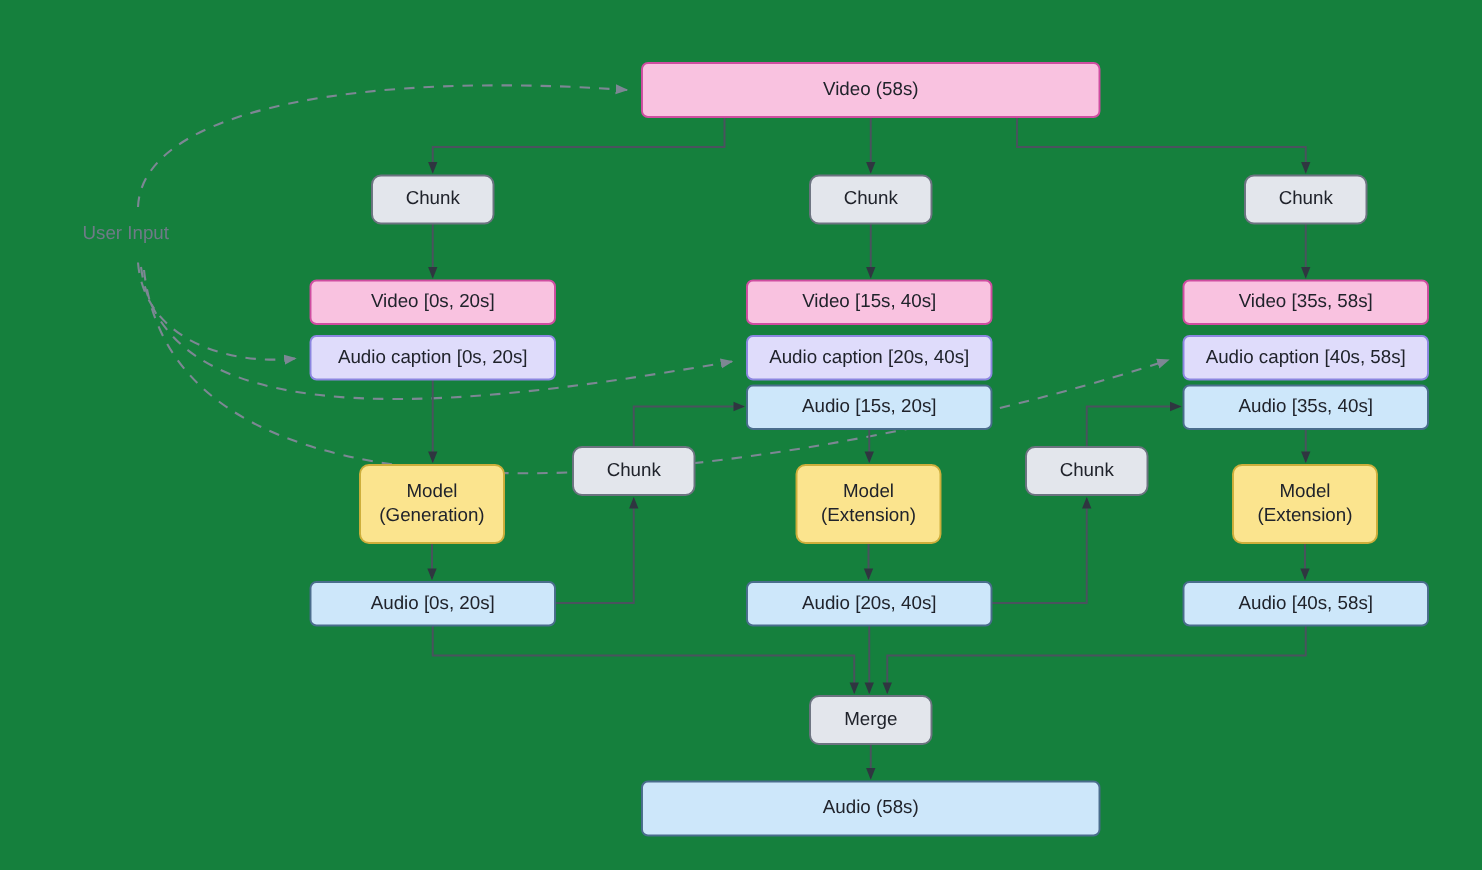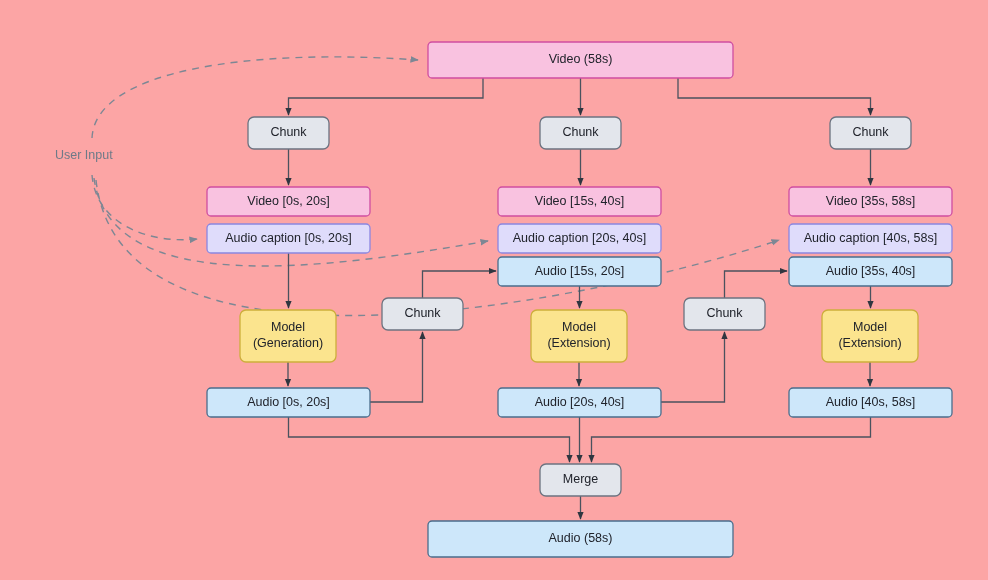--- a/index.html
+++ b/index.html
@@ -10,21 +10,21 @@
   body {
     width: 988px;
     height: 580px;
     overflow: hidden;
     font-family: "Liberation Sans", sans-serif;
   }
   #diagram-root {
     position: relative;
     width: 988px;
     height: 580px;
-    background: #fca5a5;
+    background: #15803d;
   }
   svg#flow {
     position: absolute;
     left: 0;
     top: 0;
     width: 988px;
     height: 580px;
   }
   .edge {
     fill: none;

